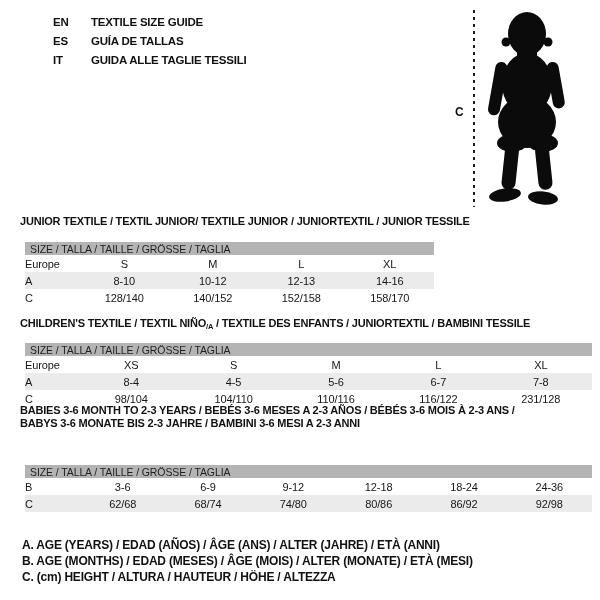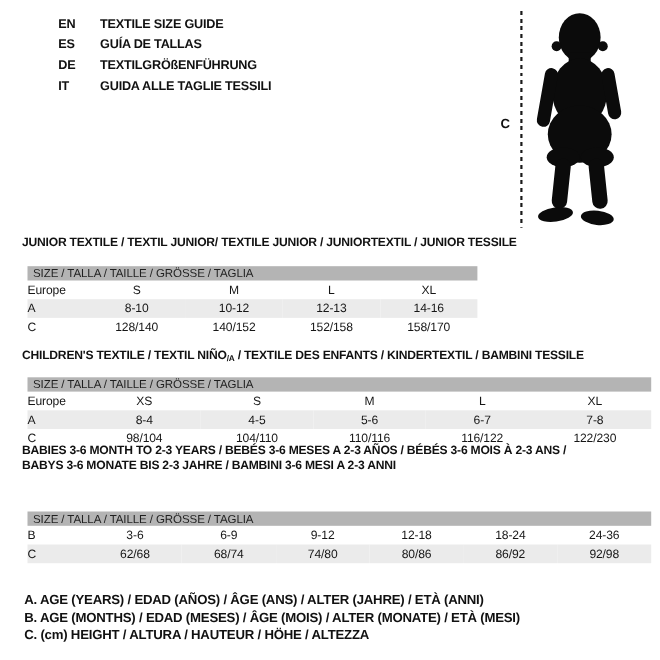--- a/index.html
+++ b/index.html
@@ -57,24 +57,20 @@
   <div class="lang-list">
     <div class="lang-row">
       <span class="lang-code">EN</span>
       <span class="lang-title">TEXTILE SIZE GUIDE</span>
     </div>
     <div class="lang-row">
       <span class="lang-code">ES</span>
       <span class="lang-title">GUÍA DE TALLAS</span>
     </div>
     <div class="lang-row">
-      <span class="lang-code">DE</span>
-      <span class="lang-title">TEXTILGRÖßENFÜHRUNG</span>
-    </div>
-    <div class="lang-row">
       <span class="lang-code">IT</span>
       <span class="lang-title">GUIDA ALLE TAGLIE TESSILI</span>
     </div>
   </div>
 
   <div class="measure-line"></div>
   <div class="measure-label">C</div>
   <svg class="baby-svg" width="90" height="196" viewBox="0 0 88 196" xmlns="http://www.w3.org/2000/svg" fill="#0b0b0b">
 
     <ellipse cx="44" cy="24" rx="19" ry="22"></ellipse>
@@ -128,21 +124,21 @@
     <tr class="data-row">
       <th class="lbl">C</th>
       <td class="val">128/140</td>
       <td class="val">140/152</td>
       <td class="val">152/158</td>
       <td class="val">158/170</td>
     </tr>
   </tbody>
     </table>
 
-  <div class="tbl-title" style="top:317px;"><span>CHILDREN'S TEXTILE / TEXTIL NIÑO</span><span class="sub">/A</span><span> / TEXTILE DES ENFANTS / KINDERTEXTIL / BAMBINI TESSILE</span></div>
+  <div class="tbl-title" style="top:317px;"><span>CHILDREN'S TEXTILE / TEXTIL NIÑO</span><span class="sub">/A</span><span> / TEXTILE DES ENFANTS / JUNIORTEXTIL / BAMBINI TESSILE</span></div>
   <table class="size-table" style="top:343px; width:567px;">
     <colgroup>
         <col style="width:55px">
         <col>
         <col>
         <col>
         <col>
         <col>
       </colgroup>
     <tbody>
@@ -164,21 +160,21 @@
       <td class="val">5-6</td>
       <td class="val">6-7</td>
       <td class="val">7-8</td>
     </tr>
     <tr class="data-row">
       <th class="lbl">C</th>
       <td class="val">98/104</td>
       <td class="val">104/110</td>
       <td class="val">110/116</td>
       <td class="val">116/122</td>
-      <td class="val">122/230</td>
+      <td class="val">231/128</td>
     </tr>
   </tbody>
     </table>
 
   <div class="tbl-title" style="top:404px;">
     <div>BABIES 3-6 MONTH TO 2-3 YEARS / BEBÉS 3-6 MESES A 2-3 AÑOS / BÉBÉS 3-6 MOIS À 2-3 ANS /</div>
     <div>BABYS 3-6 MONATE BIS 2-3 JAHRE / BAMBINI 3-6 MESI A 2-3 ANNI</div>
   </div>
   <table class="size-table" style="top:465px; width:567px;">
     <colgroup>

